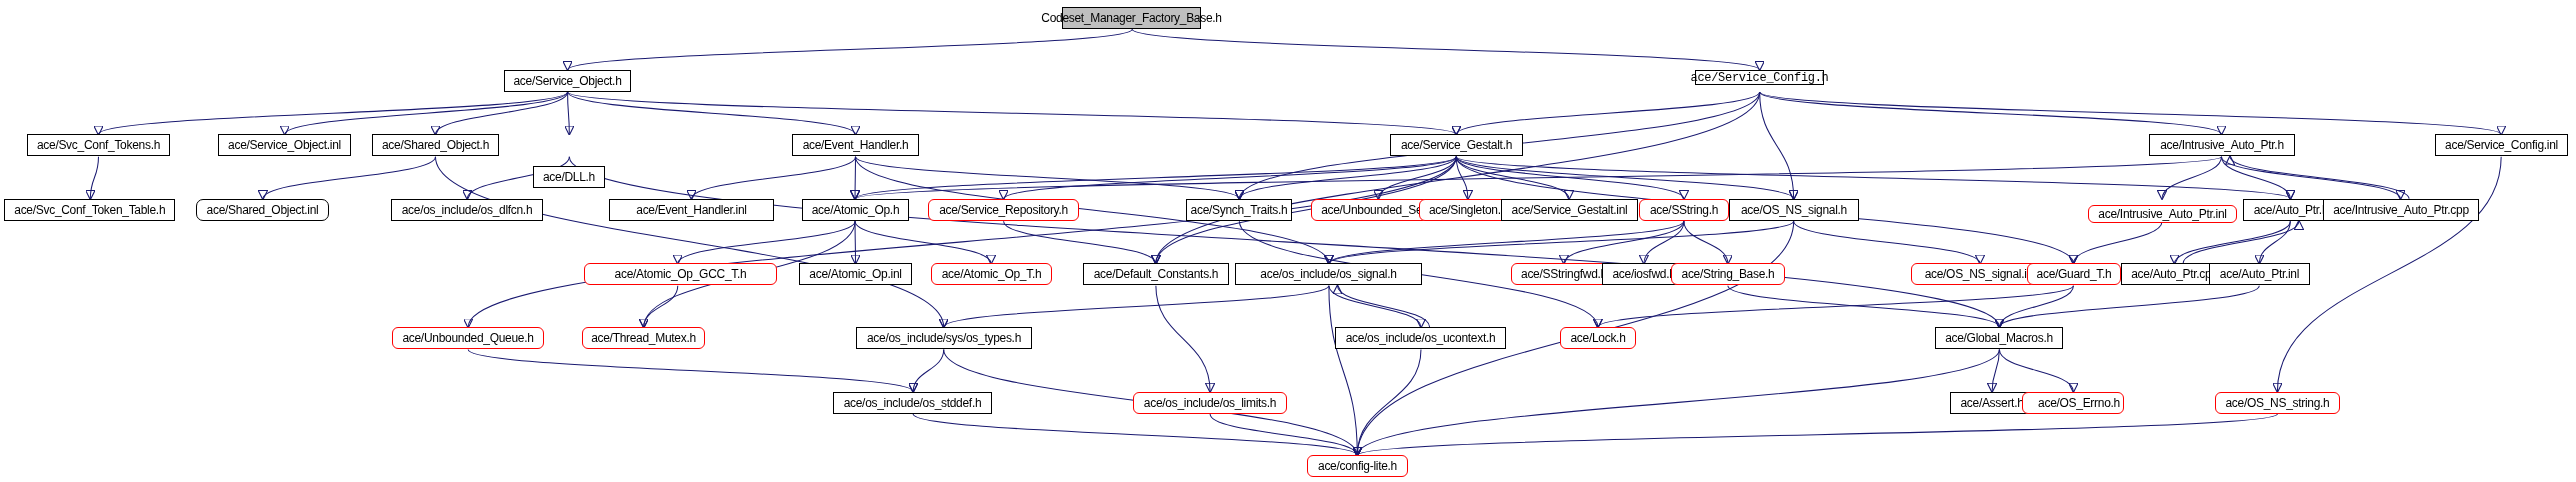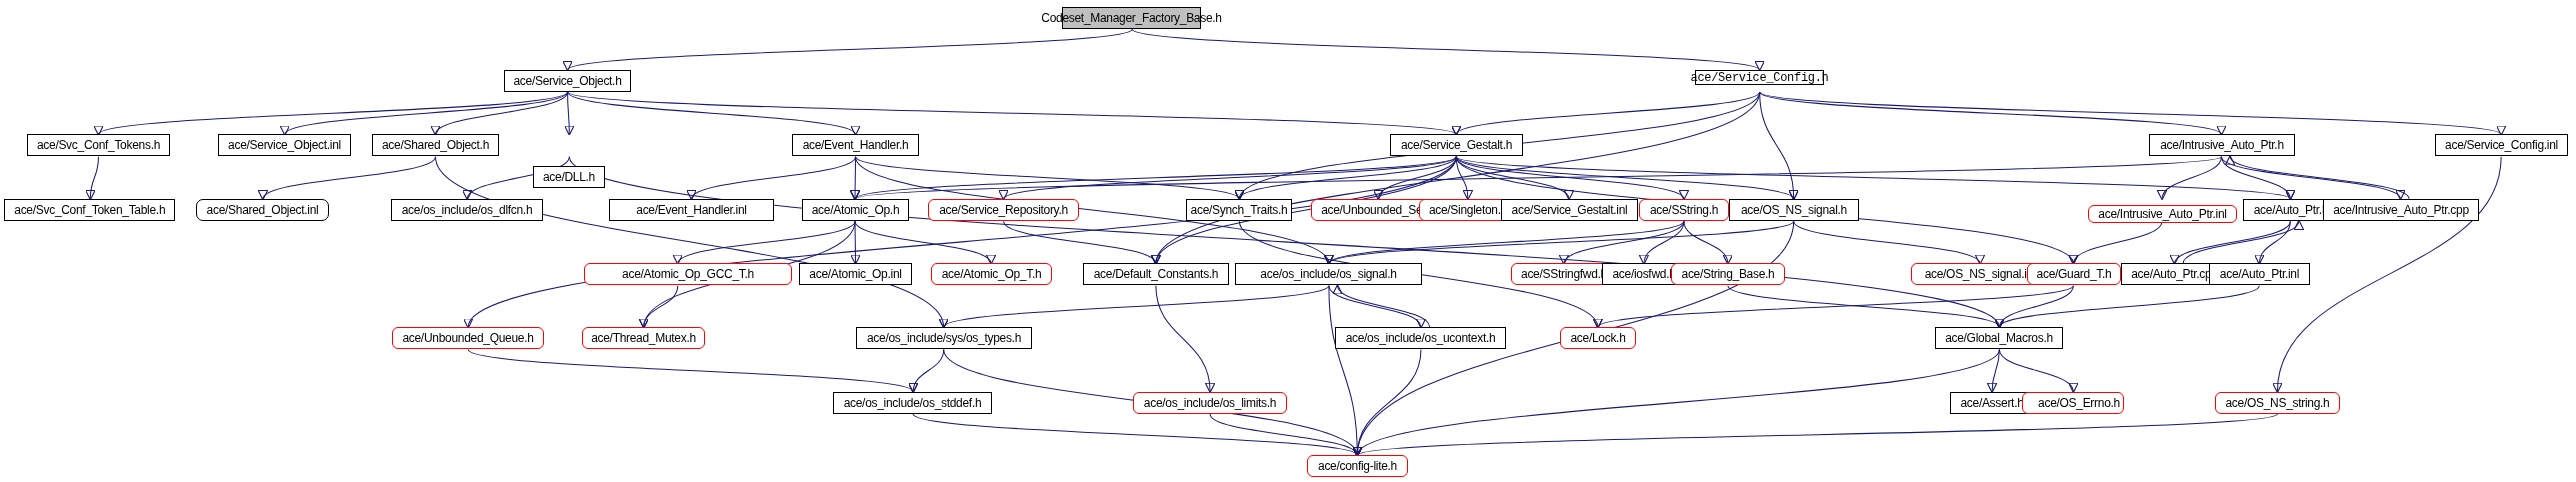--- a/index.html
+++ b/index.html
@@ -122,21 +122,21 @@
     <div class="node-box missing" style="left: 928px; top: 199px; width: 151px; height: 22.4px;">ace/Service_Repository.h</div>
     <div class="node-box" style="left: 1186px; top: 199px; width: 106px; height: 22.4px;">ace/Synch_Traits.h</div>
     <div class="node-box missing" style="left: 1311px; top: 199px; width: 134px; height: 22.4px;">ace/Unbounded_Set.h</div>
     <div class="node-box missing" style="left: 1419px; top: 199px; width: 98px; height: 22.4px;">ace/Singleton.h</div>
     <div class="node-box" style="left: 1501px; top: 199px; width: 137px; height: 22.4px;">ace/Service_Gestalt.inl</div>
     <div class="node-box missing" style="left: 1639px; top: 199px; width: 90px; height: 22.4px;">ace/SString.h</div>
     <div class="node-box" style="left: 1729px; top: 199px; width: 130px; height: 22.4px;">ace/OS_NS_signal.h</div>
     <div class="node-box missing" style="left: 2088px; top: 199px; width: 149px; height: 18px; margin-top: 6px;">ace/Intrusive_Auto_Ptr.inl</div>
     <div class="node-box" style="left: 2243px; top: 199px; width: 96px; height: 22.4px;">ace/Auto_Ptr.h</div>
     <div class="node-box" style="left: 2323px; top: 199px; width: 156px; height: 22.4px;">ace/Intrusive_Auto_Ptr.cpp</div>
-    <div class="node-box missing" style="left: 584px; top: 263px; width: 208px; height: 22.4px;">ace/Atomic_Op_GCC_T.h</div>
+    <div class="node-box missing" style="left: 584px; top: 263px; width: 193px; height: 22.4px;">ace/Atomic_Op_GCC_T.h</div>
     <div class="node-box" style="left: 799px; top: 263px; width: 113px; height: 22.4px;">ace/Atomic_Op.inl</div>
     <div class="node-box missing" style="left: 931px; top: 263px; width: 121px; height: 22.4px;">ace/Atomic_Op_T.h</div>
     <div class="node-box" style="left: 1083px; top: 263px; width: 146px; height: 22.4px;">ace/Default_Constants.h</div>
     <div class="node-box" style="left: 1235px; top: 263px; width: 187px; height: 22.4px;">ace/os_include/os_signal.h</div>
     <div class="node-box missing" style="left: 1511px; top: 263px; width: 106px; height: 22.4px;">ace/SStringfwd.h</div>
     <div class="node-box" style="left: 1602px; top: 263px; width: 84px; height: 22.4px;">ace/iosfwd.h</div>
     <div class="node-box missing" style="left: 1671px; top: 263px; width: 114px; height: 22.4px;">ace/String_Base.h</div>
     <div class="node-box missing" style="left: 1911px; top: 263px; width: 138px; height: 22.4px;">ace/OS_NS_signal.inl</div>
     <div class="node-box missing" style="left: 2027px; top: 263px; width: 94px; height: 22.4px;">ace/Guard_T.h</div>
     <div class="node-box" style="left: 2121px; top: 263px; width: 107px; height: 22.4px;">ace/Auto_Ptr.cpp</div>

